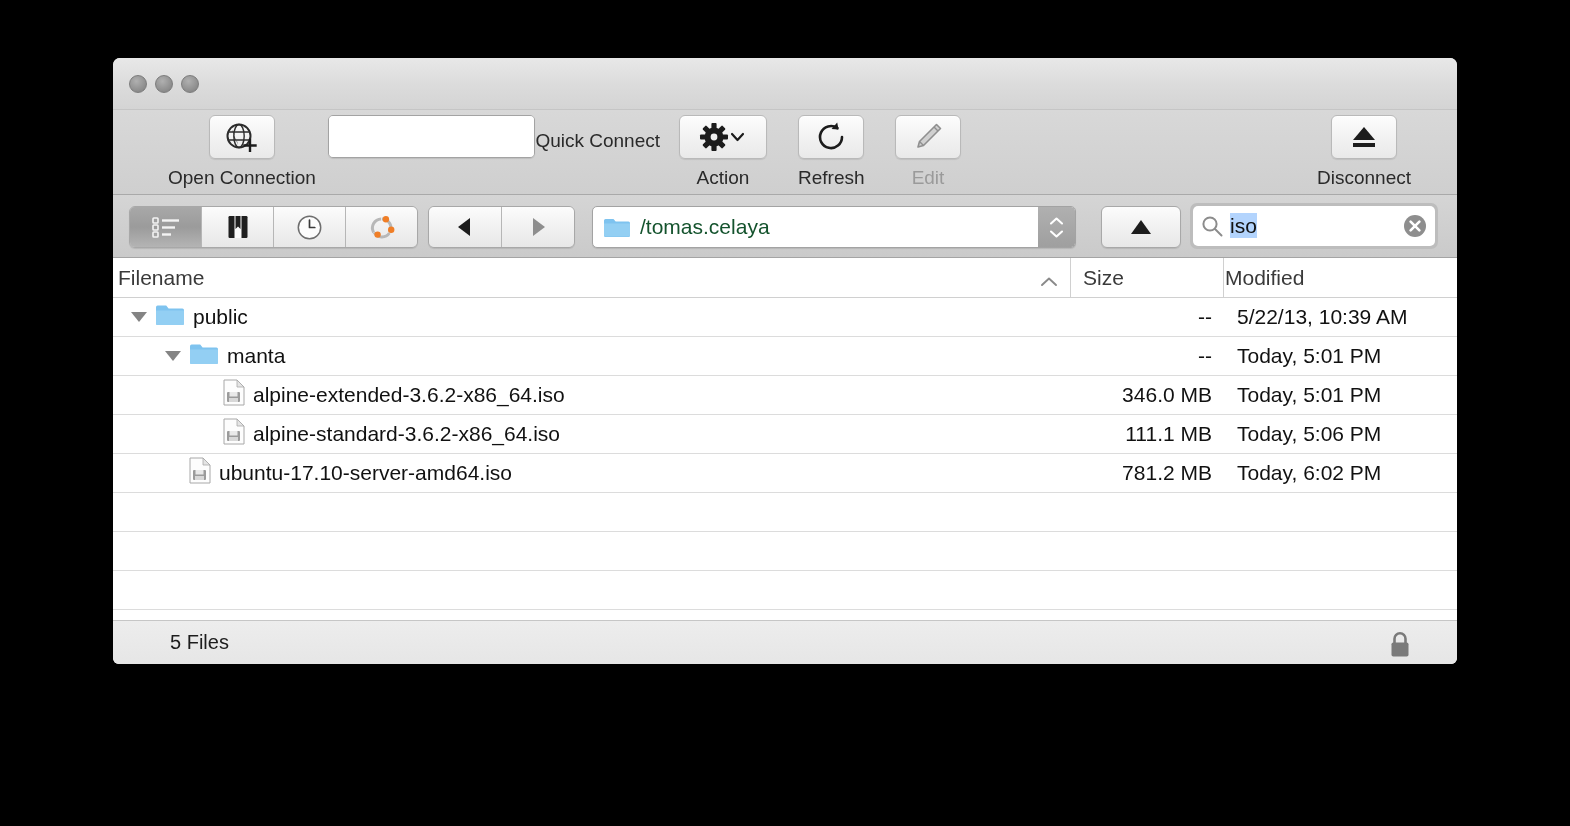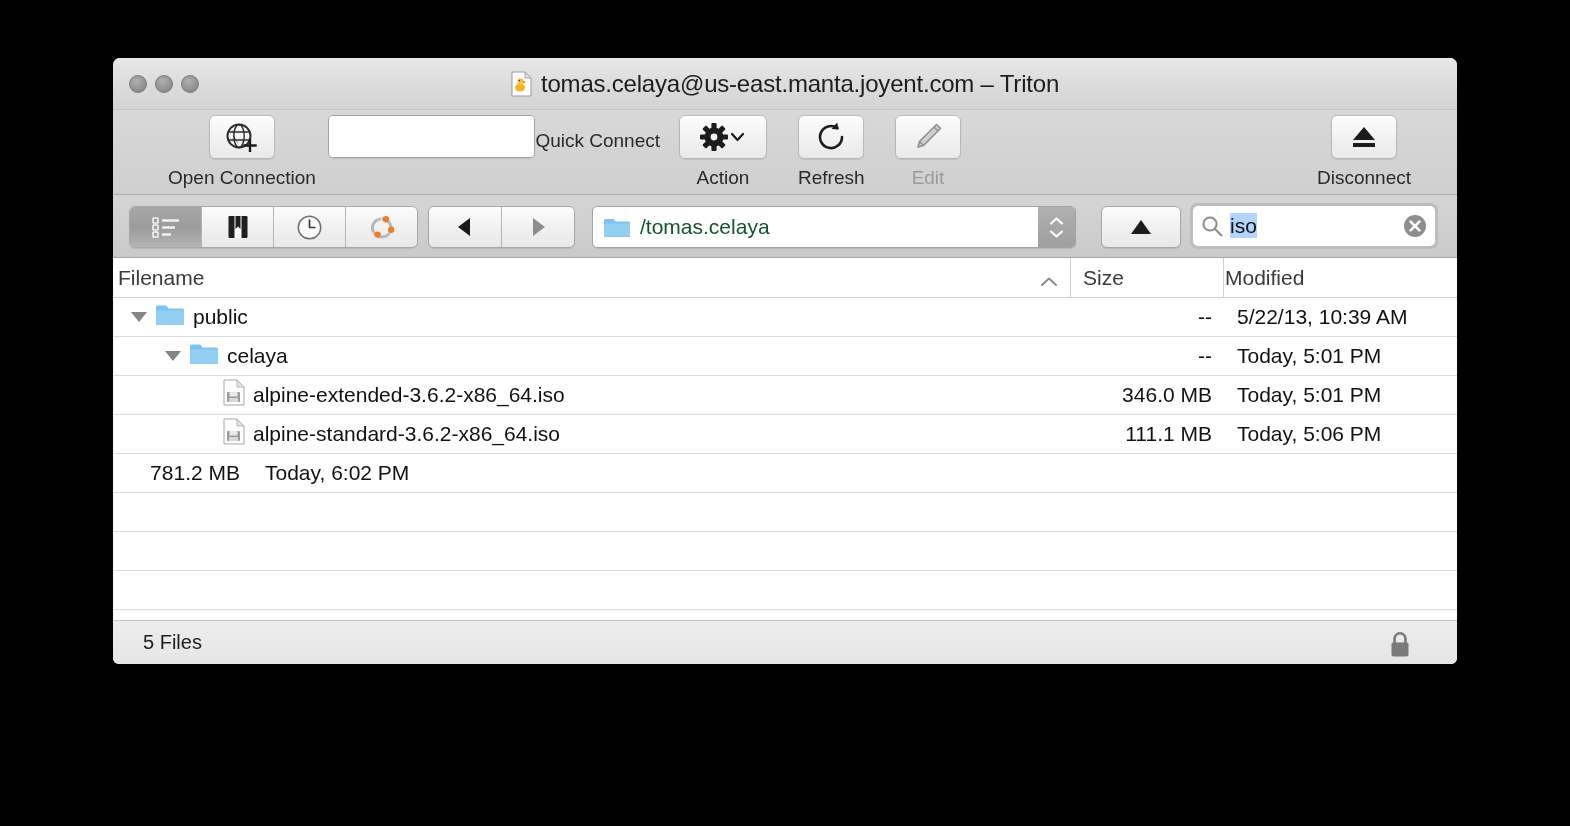--- a/index.html
+++ b/index.html
@@ -356,52 +356,38 @@
     background: linear-gradient(to bottom, #ededed 0%, #e6e6e6 100%);
     border-top: 1px solid #c6c6c6;
     display: flex;
     align-items: center;
     flex: 0 0 auto;
     position: relative;
   }
   .status-text {
     font-size: 20px;
     color: #1d1d1d;
-    margin-left: 30px;
+    margin-left: 57px;
   }
   .lock-icon {
     position: absolute;
     right: 44px;
     top: 9px;
   }
 </style>
 </head>
 <body>
 
 <div id="window">
 
   <div class="titlebar">
     <div class="traffic">
       <div class="light"></div>
       <div class="light"></div>
       <div class="light"></div>
-    </div>
-    <div class="title-center">
-      <span class="doc-icon">
-        <svg width="21" height="26" viewBox="0 0 21 26">
-          <path d="M1 1 h13 l6 6 v18 h-19 z" fill="#fdfdfd" stroke="#9b9b9b" stroke-width="1"></path>
-          <path d="M14 1 l6 6 h-6 z" fill="#e2e2e2" stroke="#9b9b9b" stroke-width="0.8"></path>
-          <ellipse cx="9" cy="16.5" rx="5.2" ry="4" fill="#f5c542"></ellipse>
-          <ellipse cx="9" cy="16.8" rx="4.4" ry="3.2" fill="#f0b429"></ellipse>
-          <circle cx="9.6" cy="10.4" r="3.2" fill="#f5c542"></circle>
-          <path d="M12 10 l3.3 0.9 -3.3 1.4 z" fill="#ef7d1a"></path>
-          <circle cx="8.4" cy="9.6" r="0.75" fill="#2b2b2b"></circle>
-        </svg>
-      </span>
-      <span class="title-text">tomas.celaya@us-east.manta.joyent.com – Triton</span>
     </div>
   </div>
 
   <div class="toolbar">
 
     <div class="tb-item" style="left:55px">
       <div class="tb-btn">
         <svg width="34" height="30" viewBox="0 0 34 30">
           <circle cx="14" cy="14" r="11.5" fill="none" stroke="#2c2c2c" stroke-width="2"></circle>
           <ellipse cx="14" cy="14" rx="5.2" ry="11.5" fill="none" stroke="#2c2c2c" stroke-width="1.4"></ellipse>
@@ -606,21 +592,21 @@
         <div class="cell-mod">5/22/13, 10:39 AM</div>
       </div>
       <div class="row">
         <div class="cell-name">
           <span class="spacer" style="width: 44px;"></span>
           <span class="disclosure"></span>
           <span class="folder-icon"><svg width="30" height="23" viewBox="0 0 30 23">
               <path d="M1 4.2 a1.6 1.6 0 0 1 1.6 -1.6 h8.6 l2.4 2.8 h13.8 a1.6 1.6 0 0 1 1.6 1.6 v13.4 a1.6 1.6 0 0 1 -1.6 1.6 h-24.8 a1.6 1.6 0 0 1 -1.6 -1.6 z" fill="#7ec3ef"></path>
               <path d="M1 7.6 h28 v12.8 a1.6 1.6 0 0 1 -1.6 1.6 h-24.8 a1.6 1.6 0 0 1 -1.6 -1.6 z" fill="#93cff3"></path>
             </svg></span>
-          <span>celaya</span>
+          <span>manta</span>
         </div>
         <div class="cell-size">--</div>
         <div class="cell-mod">Today, 5:01 PM</div>
       </div>
       <div class="row">
         <div class="cell-name">
           <span class="spacer" style="width: 78px;"></span>
           <span class="spacer" style="width: 16px;"></span>
           <span class="file-icon"><svg width="22" height="27" viewBox="0 0 22 27">
               <path d="M1 1 h13 l7 7 v18 h-20 z" fill="#fdfdfd" stroke="#a8a8a8" stroke-width="1"></path>
@@ -644,20 +630,32 @@
               <rect x="4" y="13" width="13" height="10" rx="1" fill="#9b9b9b"></rect>
               <rect x="6.5" y="13" width="8" height="4.5" fill="#e9e9e9"></rect>
               <rect x="6" y="19" width="9" height="4" fill="#d8d8d8"></rect>
             </svg></span>
           <span>alpine-standard-3.6.2-x86_64.iso</span>
         </div>
         <div class="cell-size">111.1 MB</div>
         <div class="cell-mod">Today, 5:06 PM</div>
       </div>
       <div class="row">
+        <div class="cell-name">
+          <span class="spacer" style="width: 44px;"></span>
+          <span class="spacer" style="width: 16px;"></span>
+          <span class="file-icon"><svg width="22" height="27" viewBox="0 0 22 27">
+              <path d="M1 1 h13 l7 7 v18 h-20 z" fill="#fdfdfd" stroke="#a8a8a8" stroke-width="1"></path>
+              <path d="M14 1 l7 7 h-7 z" fill="#e4e4e4" stroke="#a8a8a8" stroke-width="0.8"></path>
+              <rect x="4" y="13" width="13" height="10" rx="1" fill="#9b9b9b"></rect>
+              <rect x="6.5" y="13" width="8" height="4.5" fill="#e9e9e9"></rect>
+              <rect x="6" y="19" width="9" height="4" fill="#d8d8d8"></rect>
+            </svg></span>
+          <span>ubuntu-17.10-server-amd64.iso</span>
+        </div>
         <div class="cell-size">781.2 MB</div>
         <div class="cell-mod">Today, 6:02 PM</div>
       </div>
       <div class="row"></div>
       <div class="row"></div>
       <div class="row"></div>
       <div class="row"></div>
     </div>
 
   <div class="statusbar">

